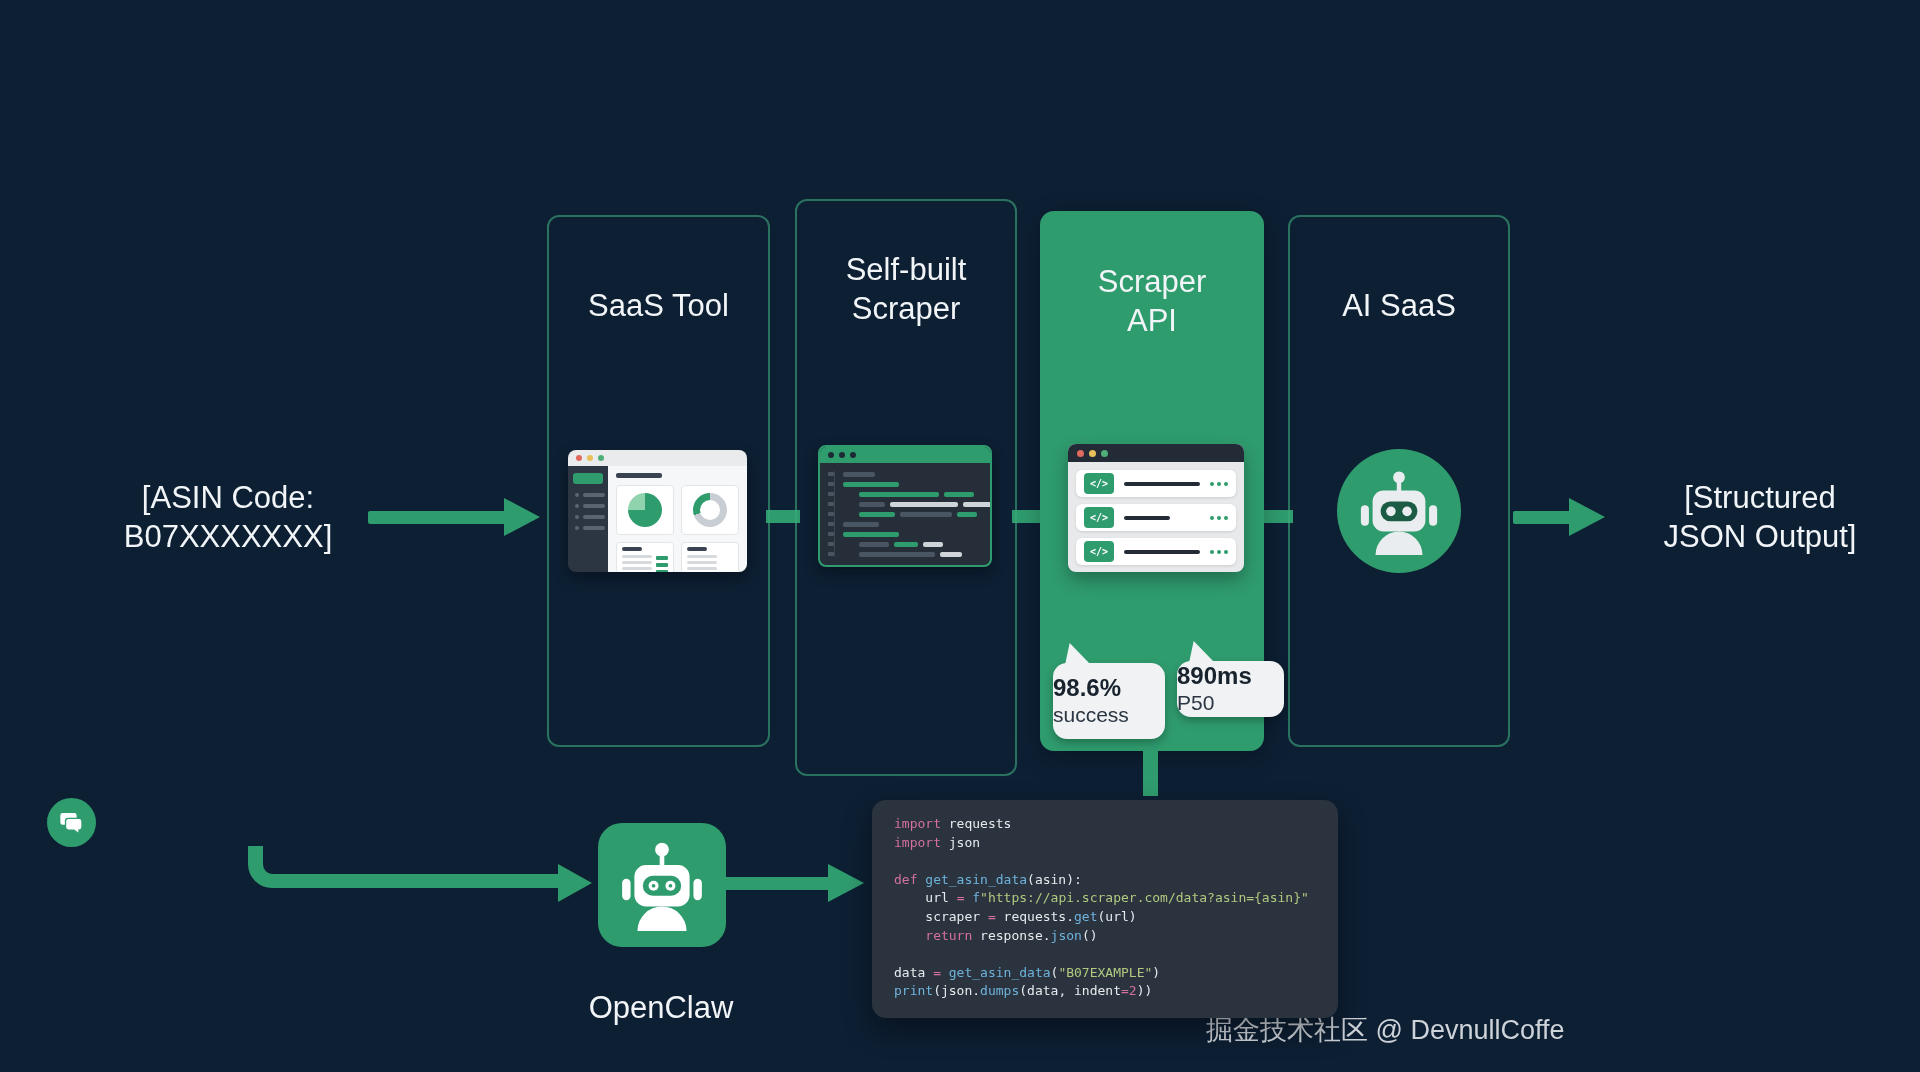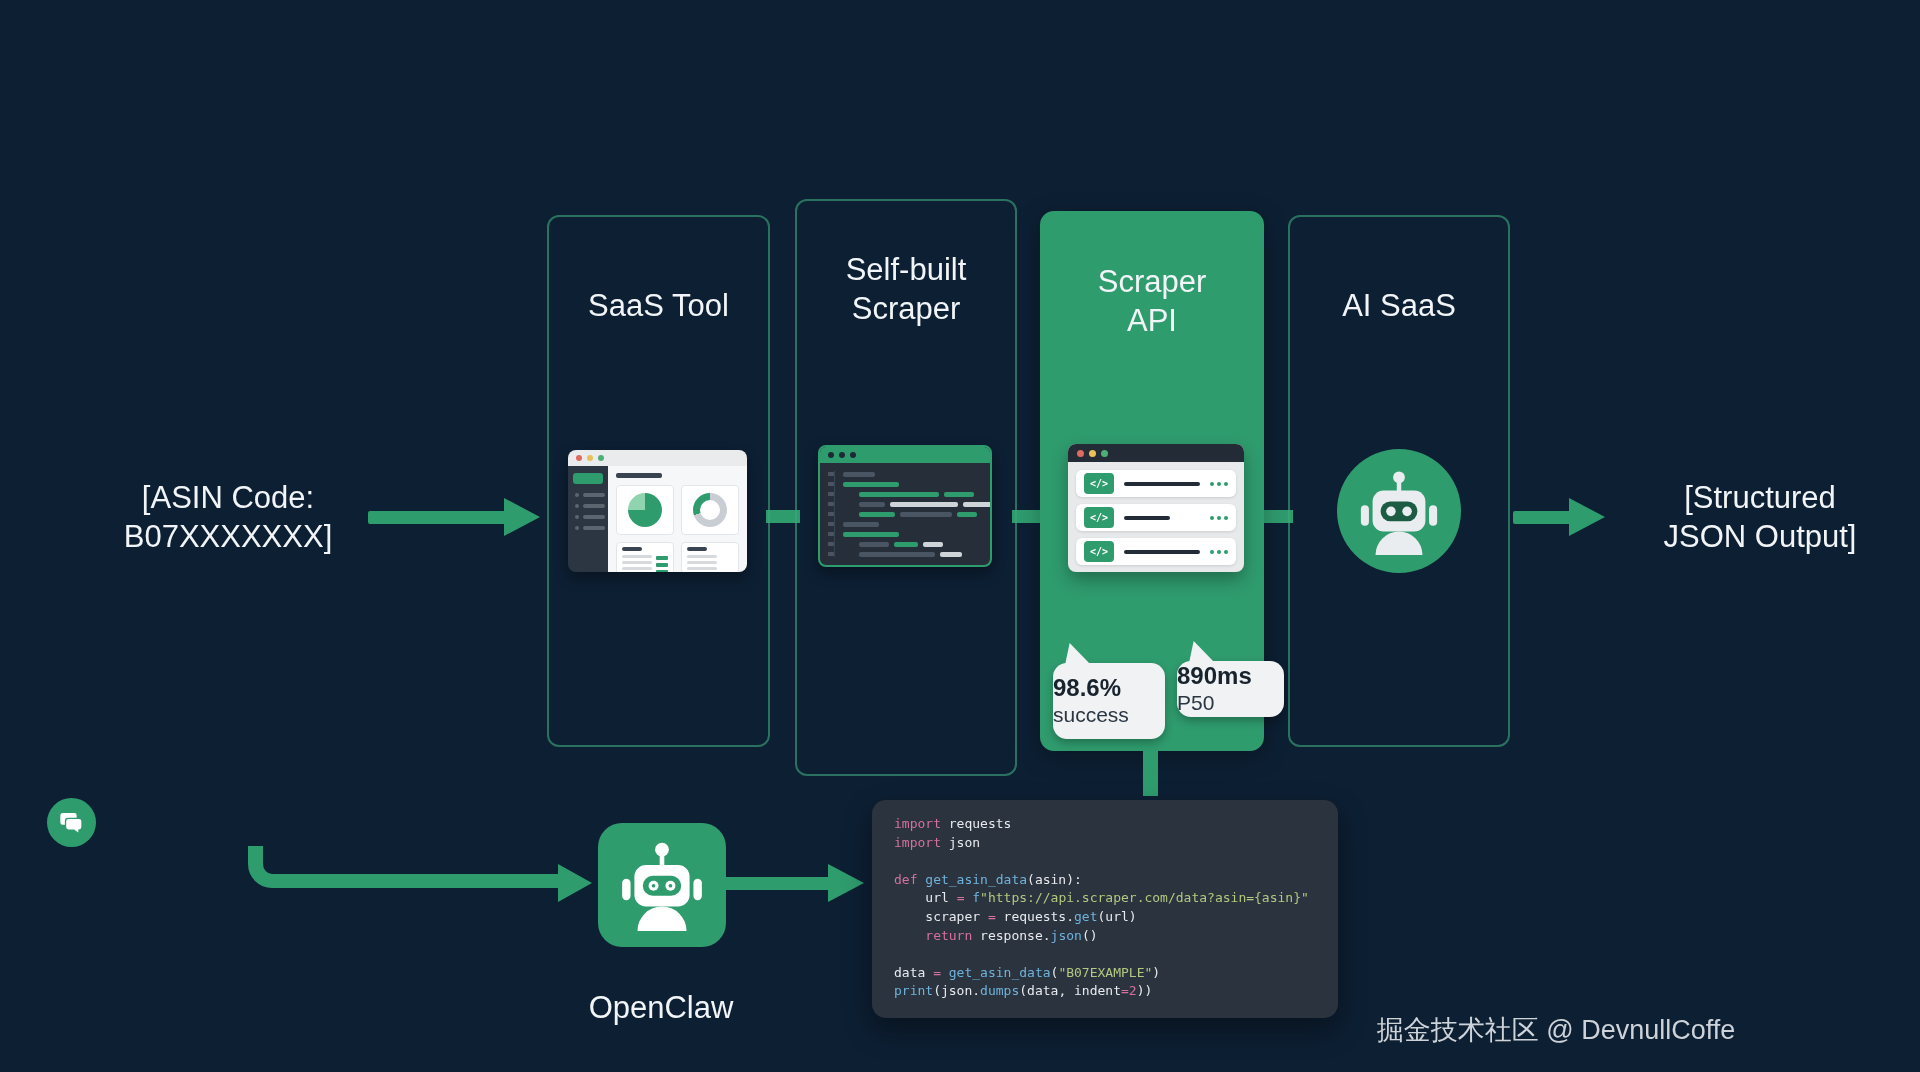--- a/index.html
+++ b/index.html
@@ -58,21 +58,21 @@
     border-left:15px solid var(--green);border-bottom:14px solid var(--green);border-bottom-left-radius:24px;}
   .tri-right{position:absolute;background:var(--green);clip-path:polygon(0 0,100% 50%,0 100%);}
 
   
   .agent-box{position:absolute;left:598px;top:823px;width:128px;height:124px;background:var(--green);border-radius:24px;
     display:flex;align-items:center;justify-content:center;}
   .agent-label{position:absolute;left:541px;top:990px;width:240px;text-align:center;color:var(--ink);
     font-size:31px;font-weight:500;}
 
   
-  .footer-credit{position:absolute;right:14px;top:1012px;width:700px;text-align:center;
+  .footer-credit{position:absolute;right:14px;top:1012px;width:700px;text-align:left;
     color:#ced3d9;font-size:27px;}
 
   
   .saas-win{position:absolute;left:568px;top:450px;width:179px;height:122px;border-radius:8px;overflow:hidden;
     box-shadow:0 6px 14px rgba(0,0,0,.35);z-index:3;}
   .saas-bar{height:16px;background:#e9ebed;display:flex;align-items:center;gap:5px;padding-left:8px;}
   .dot{border-radius:50%;}
   .dot.r{background:#e06a5e;} .dot.y{background:#e9c05a;} .dot.g{background:#4fae77;} .dot.d{background:#1d2a36;}
   .dot.s6{width:6px;height:6px;} .dot.s7{width:7px;height:7px;}
   .saas-body{display:flex;height:106px;}

